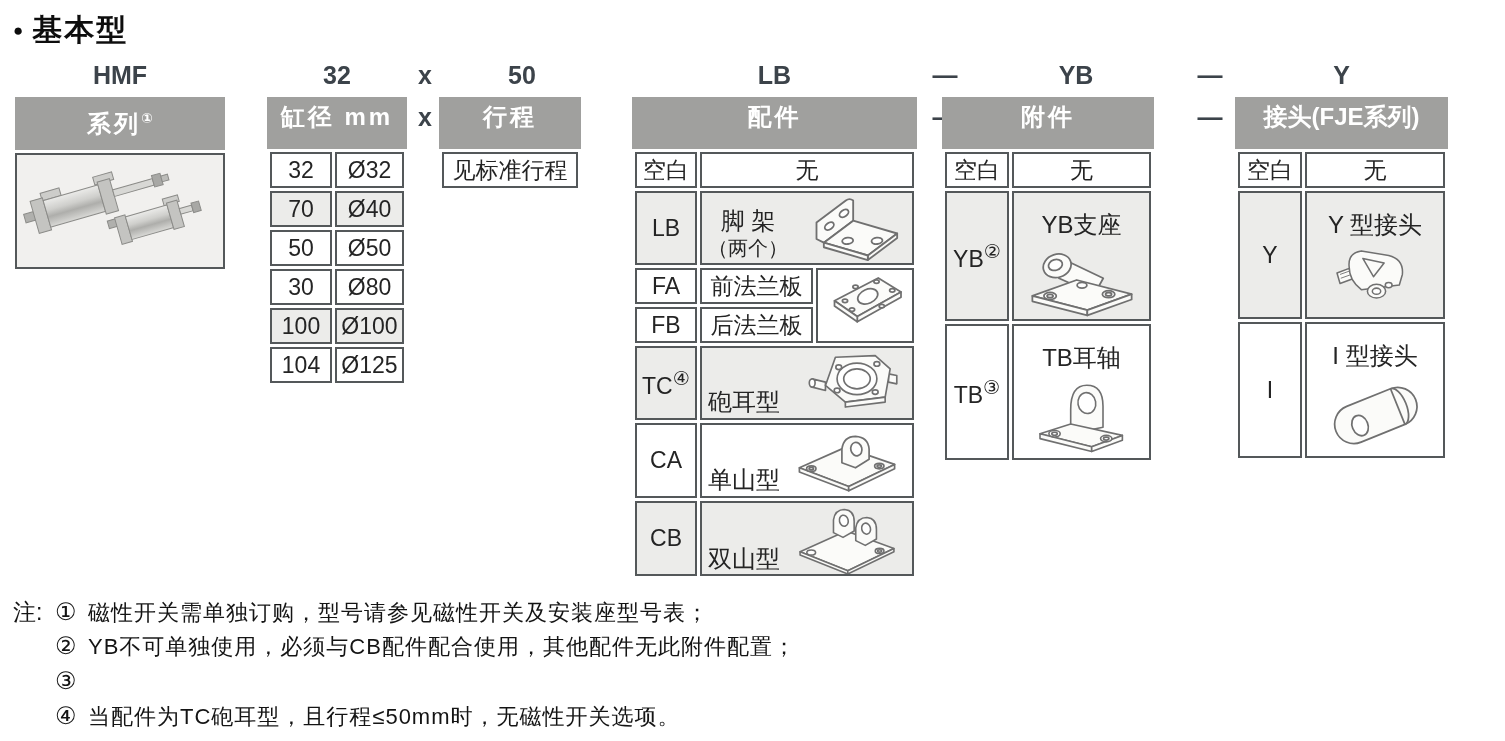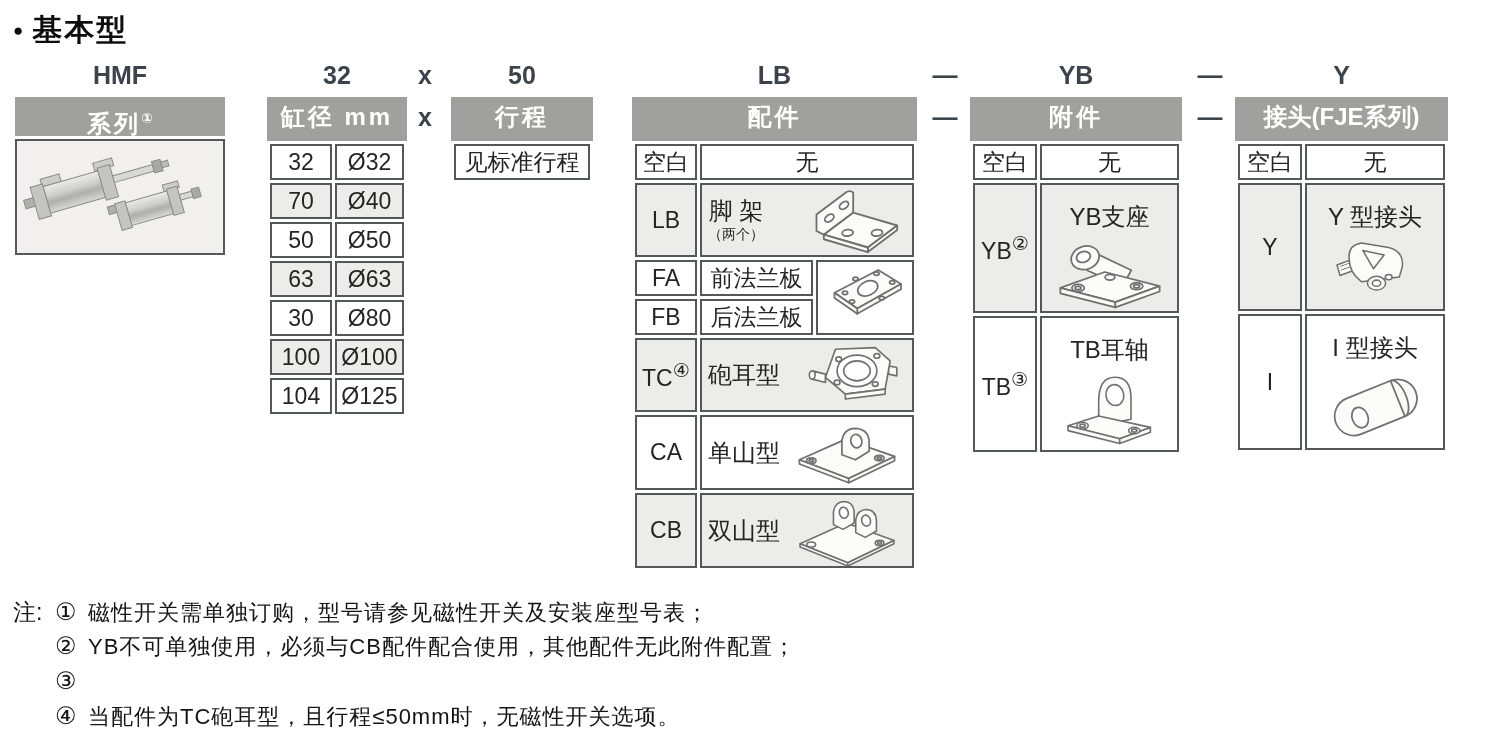--- a/index.html
+++ b/index.html
@@ -7,34 +7,34 @@
     font-family:"Liberation Sans","DejaVu Sans",sans-serif;overflow:hidden;color:#1c1c1c}
   .title{position:absolute;left:13px;top:10px;display:flex;align-items:center;gap:9px;
     font-size:30px;font-weight:bold;color:#0d0d0d;letter-spacing:2px}
   .title .bullet{font-size:17px;line-height:1;letter-spacing:0}
   .code{position:absolute;top:60px;height:30px;line-height:30px;font-size:25px;font-weight:bold;
     color:#3c434a;text-align:center}
   .sep2{position:absolute;top:97px;height:40px;line-height:40px;font-size:25px;font-weight:bold;
     color:#3c434a;text-align:center}
   .block{position:absolute;top:97px}
   .gridhdr{background:#a0a09e;color:#fff;font-weight:bold;font-size:24px;text-align:center;
-    height:44px;line-height:40px;letter-spacing:3px;white-space:nowrap}
+    height:52px;line-height:40px;letter-spacing:3px;white-space:nowrap}
   .gridhdr sup,.lbl sup{font-size:14px;letter-spacing:0}
   .photo{margin-top:3px;height:112px;border:2px solid #54585a;background:#f1f0ee;
     display:flex;align-items:center;justify-content:center}
   table.tbl{border-collapse:separate;border-spacing:3px;width:100%;table-layout:fixed}
   .tbl td{border:2px solid #54585a;background:#fff;text-align:center;font-size:23px;
     color:#242424;padding:0;vertical-align:middle;overflow:hidden}
   .tbl tr.alt td{background:#ececea}
   .h32{height:32px}.h70{height:70px}.h71{height:71px}.h107{height:107px}.h114{height:114px}
-  .hcell{display:flex;align-items:center;justify-content:space-between;padding:0 6px;gap:8px}
+  .hcell{display:flex;align-items:flex-end;justify-content:space-between;padding:0 6px;gap:8px}
   .hcell .txt{line-height:1.25;white-space:nowrap}
   .vcell{display:flex;flex-direction:column;align-items:center;justify-content:flex-start;padding-top:16px}
   .lbl{font-size:24px}
-  .small2{font-size:14px}
+  .small2{font-size:20px}
   svg{display:block}
   .notes{position:absolute;left:13px;top:597px;font-size:22px;color:#141414}
   .note-line{display:flex;align-items:baseline;height:35px}
   .note-prefix{width:42px;font-size:23px}
   .note-num{width:33px;font-size:24px}
   .note-text{letter-spacing:1px}
 </style>
 </head>
 <body>
 
@@ -53,21 +53,21 @@
   <div class="code" style="left:931px;width:28px">—</div>
   <div class="code" style="left:970px;width:212px">YB</div>
   <div class="code" style="left:1196px;width:28px">—</div>
   <div class="code" style="left:1235px;width:213px">Y</div>
 
   <div class="sep2" style="left:411px;width:28px">x</div>
   <div class="sep2" style="left:931px;width:28px">—</div>
   <div class="sep2" style="left:1196px;width:28px">—</div>
 
   <div class="block" style="left:15px;width:210px">
-    <div class="gridhdr" style="height:39px;line-height:43px">
+    <div class="gridhdr" style="height:53px;line-height:43px">
       <span>系列</span><sup>①</sup>
     </div>
     <div class="photo">
       <svg width="202" height="108" viewBox="0 0 204 110">
         <defs>
           <linearGradient id="met" x1="0" y1="0" x2="0" y2="1">
             <stop offset="0" stop-color="#ebebe9"></stop>
               <stop offset="0.38" stop-color="#cfcfcc"></stop>
             <stop offset="0.62" stop-color="#aeaeab"></stop>
               <stop offset="1" stop-color="#d9d9d6"></stop>
@@ -108,41 +108,37 @@
             <td class="h32">Ø32</td>
           </tr>
       <tr class="alt">
             <td class="h32">70</td>
             <td class="h32">Ø40</td>
           </tr>
       <tr>
             <td class="h32">50</td>
             <td class="h32">Ø50</td>
           </tr>
-      <tr class="alt">
-            <td class="h32">63</td>
-            <td class="h32">Ø63</td>
-          </tr>
       <tr>
             <td class="h32">30</td>
             <td class="h32">Ø80</td>
           </tr>
       <tr class="alt">
             <td class="h32">100</td>
             <td class="h32">Ø100</td>
           </tr>
       <tr>
             <td class="h32">104</td>
             <td class="h32">Ø125</td>
           </tr>
     </tbody>
       </table>
   </div>
 
-  <div class="block" style="left:451px;width:142px">
+  <div class="block" style="left:439px;width:142px">
     <div class="gridhdr">行程</div>
     <table class="tbl">
       <tbody>
           <tr>
             <td class="h32">见标准行程</td>
           </tr>
     </tbody>
       </table>
   </div>
 
@@ -259,21 +255,21 @@
               <ellipse cx="106" cy="59" rx="5.5" ry="3.2" fill="#fff"></ellipse>
                   <ellipse cx="106" cy="59" rx="2.6" ry="1.5" fill="#fff"></ellipse>
             </svg>
           </div>
         </td>
       </tr>
     </tbody>
       </table>
   </div>
 
-  <div class="block" style="left:970px;width:212px">
+  <div class="block" style="left:942px;width:212px">
     <div class="gridhdr">附件</div>
     <table class="tbl">
       <colgroup>
           <col style="width:64px">
           <col>
         </colgroup>
       <tbody>
           <tr>
         <td class="h32">空白</td>
         <td class="h32">无</td>

